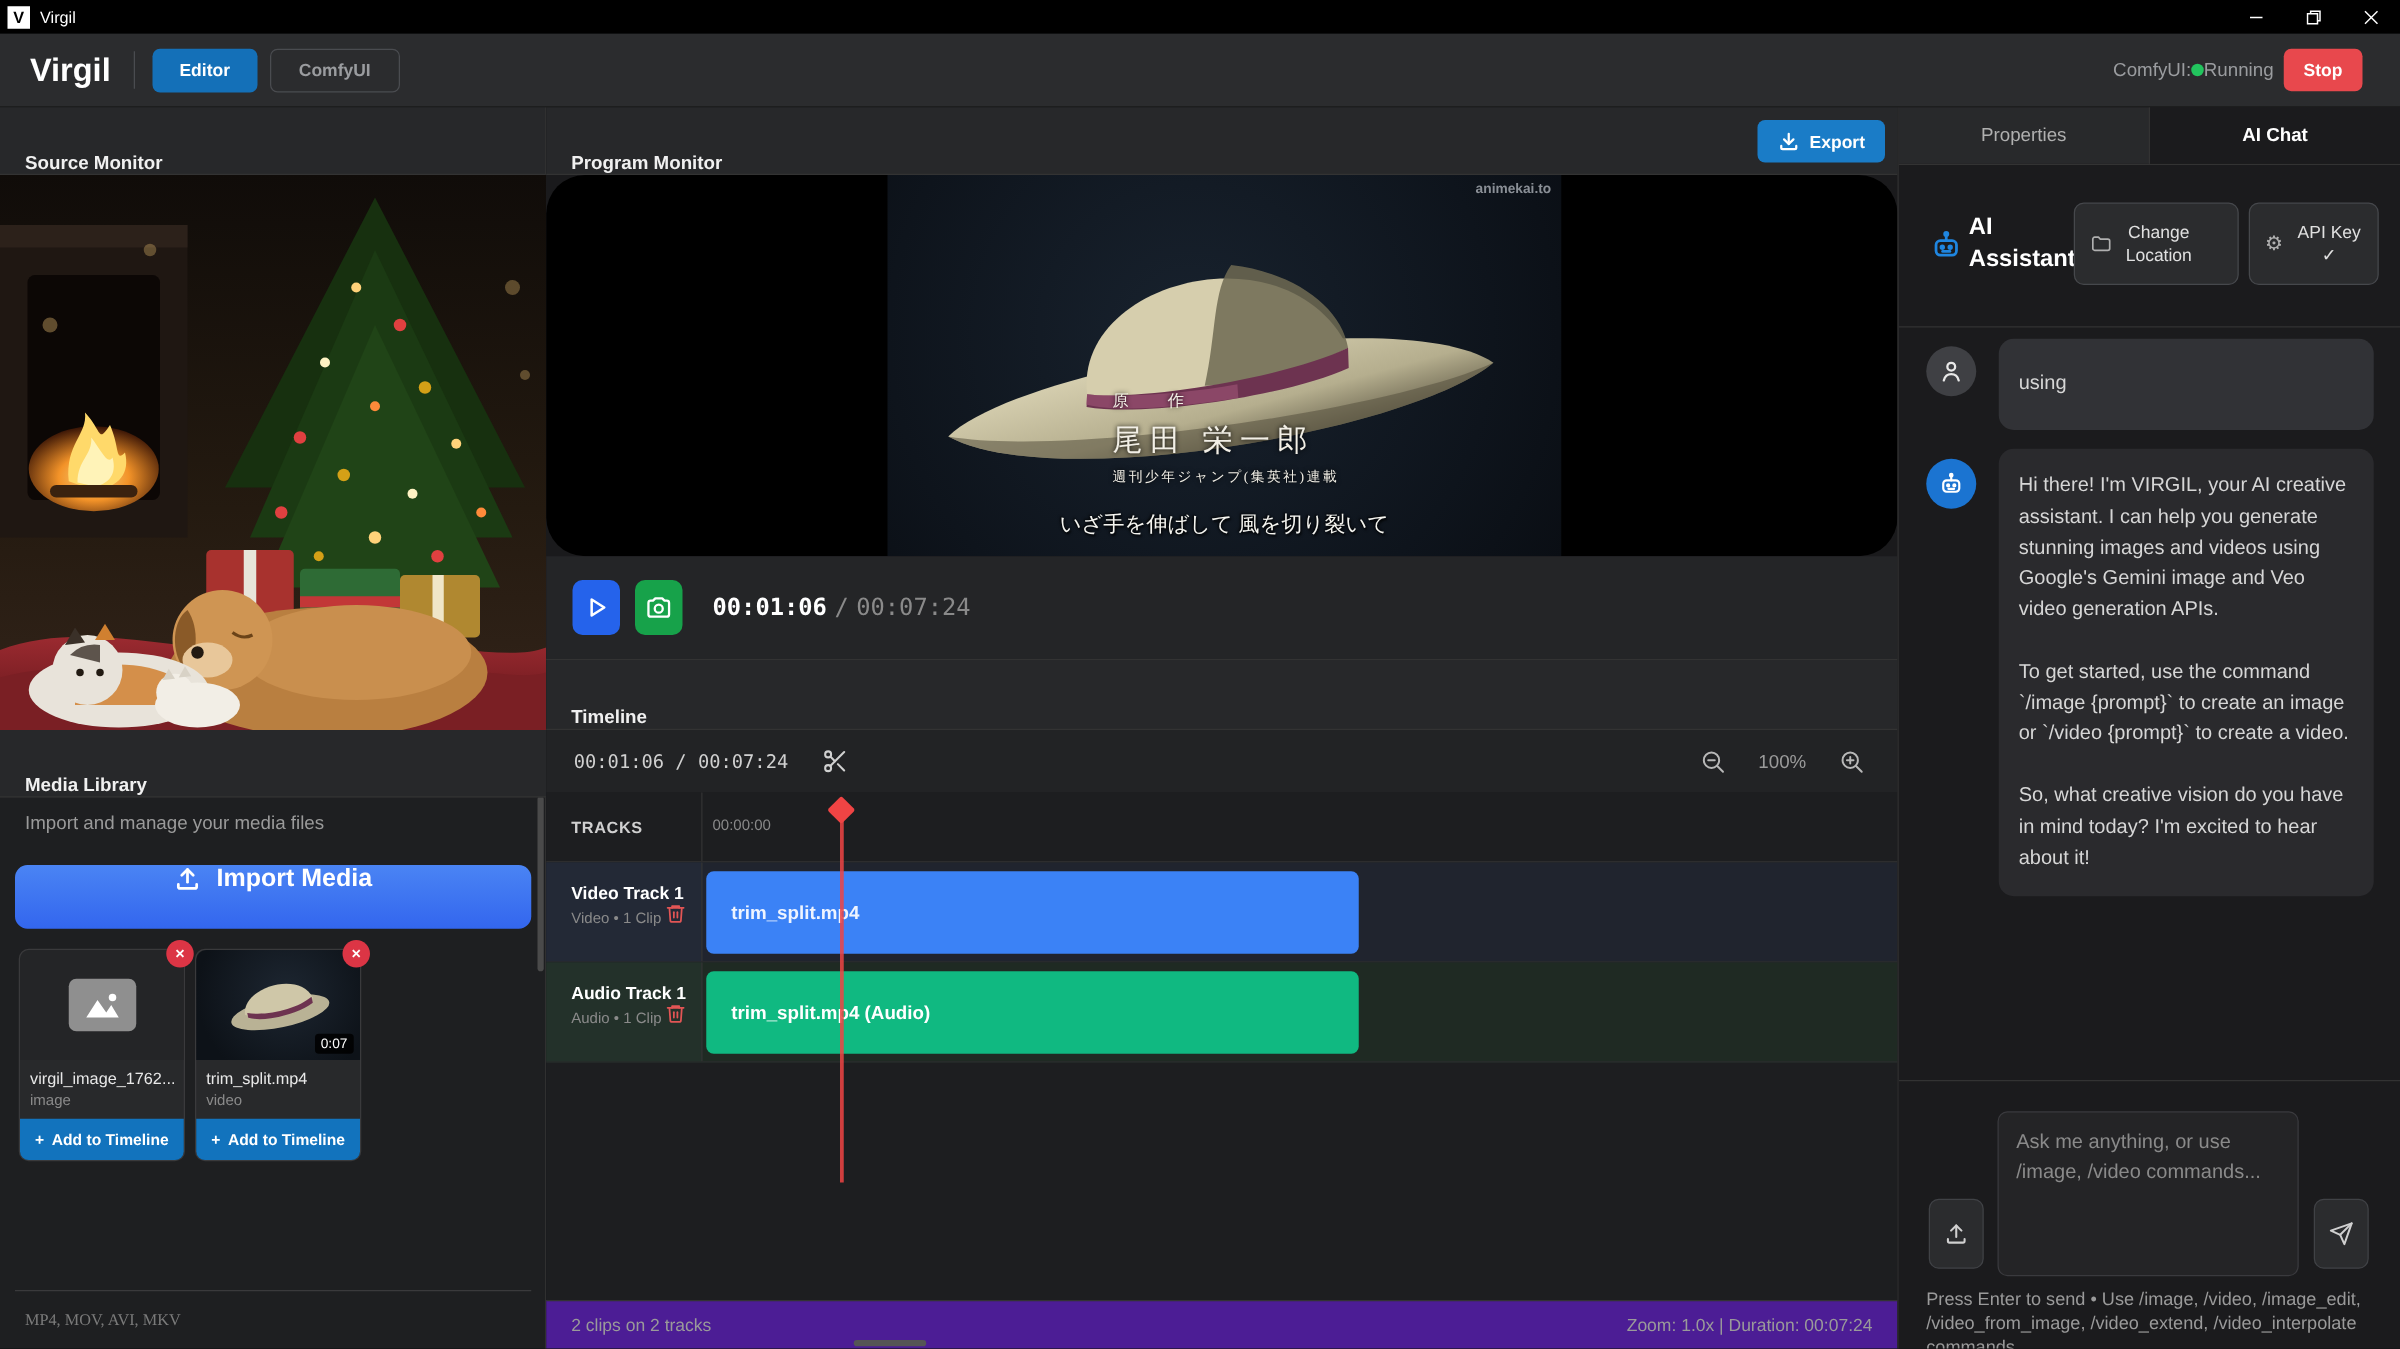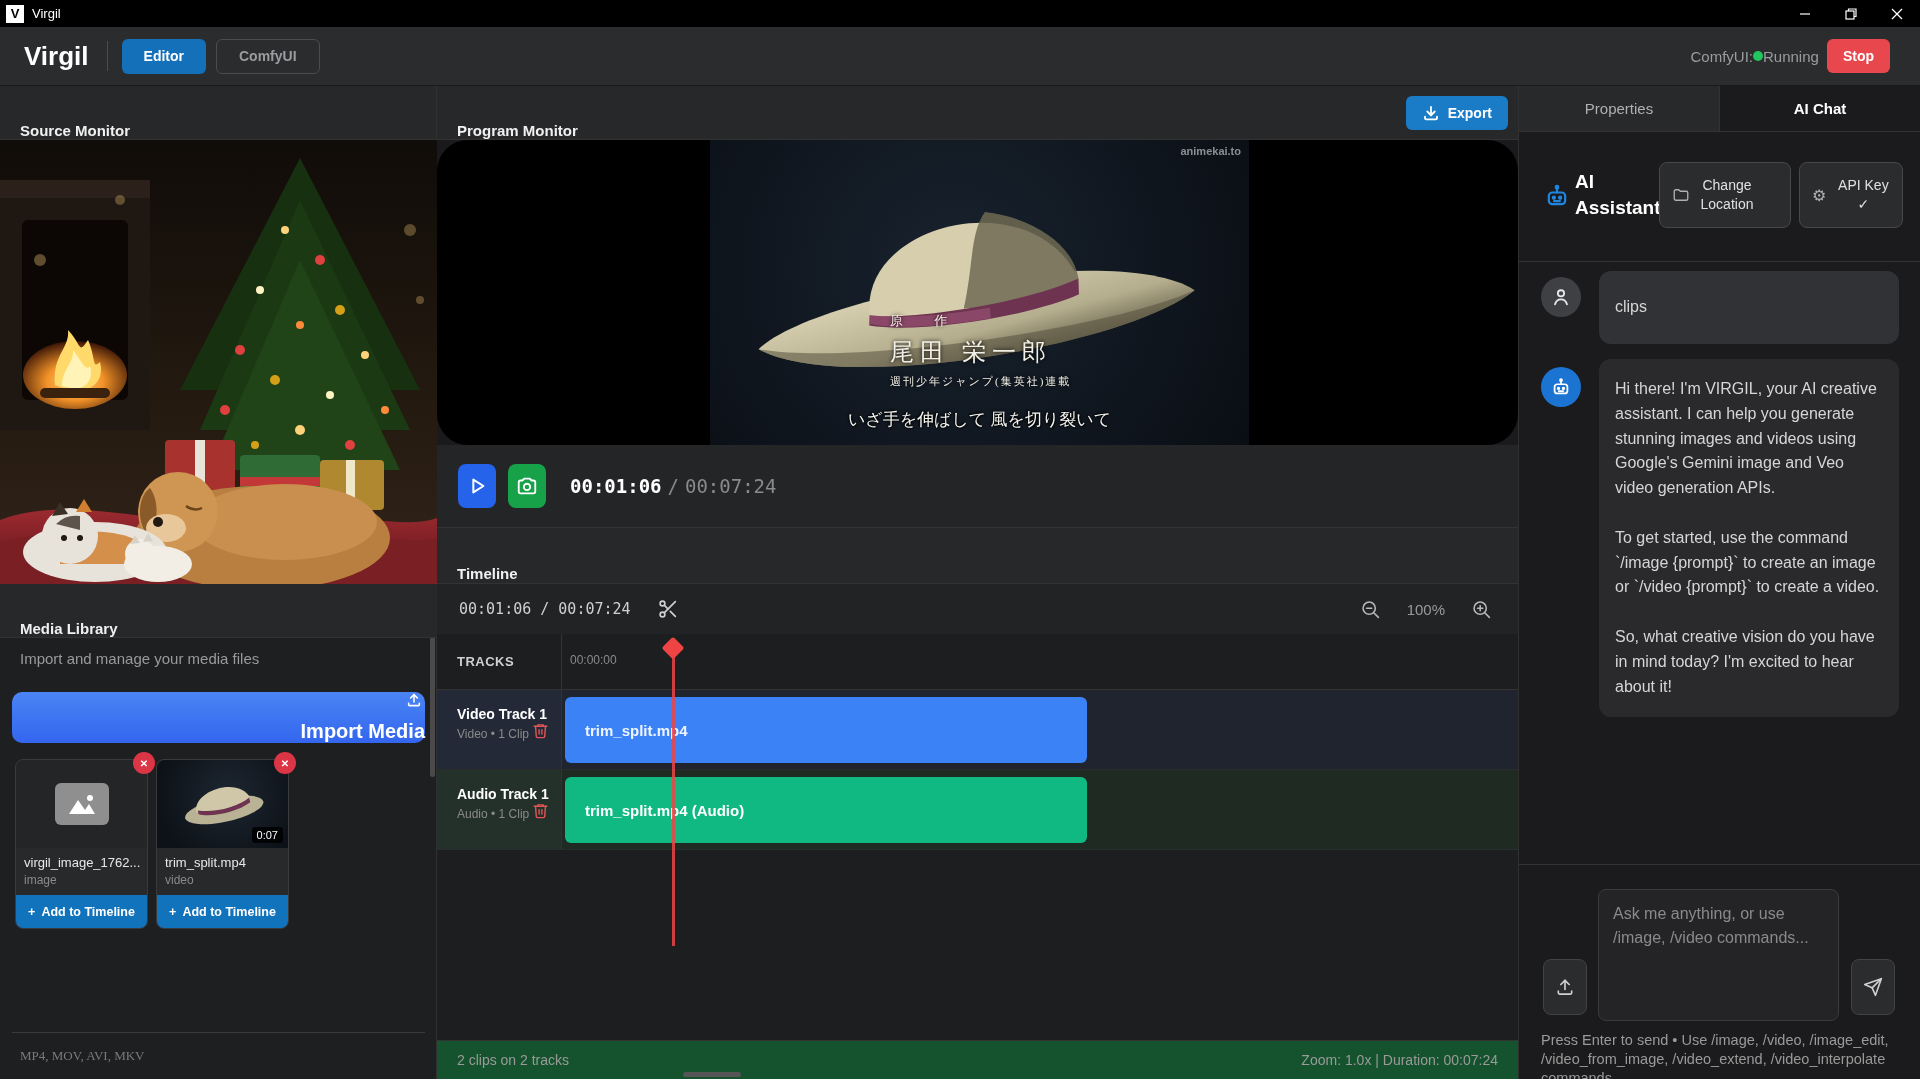--- a/index.html
+++ b/index.html
@@ -37,21 +37,21 @@
   
   .scene { position:absolute; left:0; top:54px; width:437px; height:444px; overflow:hidden; background:#16110c; }
   .scene svg { display:block; }
   .left-scroll { position:absolute; right:1px; top:551px; width:5px; height:140px; background:#4a4a4a; border-radius:3px; }
 
   
   .media-lib-body { position:absolute; left:0; top:542px; width:437px; height:451px; }
   .media-desc { font-size:15px; color:#9a9a9a; margin:22px 0 0 20px; }
   .import-btn { position:absolute; left:12px; top:64px; width:413px; height:51px; border-radius:10px;
     background:linear-gradient(180deg,#4a84f4,#3366ee); color:#fff; font-size:20px; font-weight:bold;
-    display:flex; align-items:flex-end; justify-content:center; gap:12px;flex-direction:column; }
+    display:flex; align-items:flex-start; justify-content:center; gap:12px; }
   .cards { position:absolute; left:15px; top:131px; display:flex; gap:8px; }
   .card { position:relative; width:133px; background:#28292b; border:1px solid #3a3a3c; border-radius:8px; }
   .thumb { height:88px; border-radius:8px 8px 0 0; display:flex; align-items:center; justify-content:center; overflow:hidden; background:#242527; position:relative; }
   .thumb.video-thumb { background:radial-gradient(circle at 55% 40%, #1d2631 0%, #0d1218 80%); }
   .ph-icon { width:54px; height:42px; background:#8f8f8f; border-radius:6px; display:flex; align-items:center; justify-content:center; }
   .duration-badge { position:absolute; right:5px; bottom:5px; background:rgba(0,0,0,.85); color:#fff; font-size:11px; padding:2px 5px; border-radius:3px; }
   .del-badge { position:absolute; right:-8px; top:-8px; width:22px; height:22px; border-radius:50%; background:#dc3545; color:#fff; font-size:10px; font-weight:bold; display:flex; align-items:center; justify-content:center; z-index:2; }
   .card-name { font-size:13px; color:#e8e8e8; padding:7px 8px 0; white-space:nowrap; overflow:hidden; }
   .card-type { font-size:12px; color:#8a8a8a; padding:3px 8px 8px; }
   .add-btn { height:33px; width:100%; background:#1273bd; border-radius:0 0 7px 7px; color:#fff; font-size:12.5px; font-weight:600; display:flex; align-items:center; justify-content:center; gap:6px; }
@@ -103,21 +103,21 @@
   .row-audio .track-info { background:#23312a; }
   .track-name { font-size:14px; font-weight:bold; color:#fff; }
   .track-meta { font-size:12px; color:#8a8a8a; margin-top:5px; }
   .trash { position:absolute; right:12px; top:32px; }
   .clip { position:absolute; left:128px; top:7px; width:522px; height:66px; border-radius:6px; display:flex; align-items:center; padding-left:20px; }
   .clip-video { background:#3b82f6; }
   .clip-audio { background:#10b981; }
   .clip-label { font-size:15px; font-weight:bold; color:#fff; }
   .clip-video .clip-label { color:#eef4ff; }
 
-  .tl-status { position:absolute; left:0; top:954px; width:1081px; height:39px; background:#14532d; border-top:1px solid #333; display:flex; align-items:center; justify-content:space-between; padding:0 20px; }
+  .tl-status { position:absolute; left:0; top:954px; width:1081px; height:39px; background:#4c1d95; border-top:1px solid #333; display:flex; align-items:center; justify-content:space-between; padding:0 20px; }
   .tl-status span { font-size:14px; color:#9a9a9a; }
   .h-scroll { position:absolute; left:246px; top:986px; width:58px; height:5px; background:#555; border-radius:3px; }
 
   
   .rp-tabs { display:flex; height:46px; border-bottom:1px solid #333; }
   .rp-tab { flex:1; display:flex; align-items:center; justify-content:center; font-size:15px; }
   .rp-tab.inactive { background:#28292b; color:#b0b0b0; border-right:1px solid #333; }
   .rp-tab.active { background:#1b1b1d; color:#fff; font-weight:bold; }
 
   .assistant-header { position:relative; height:130px; border-bottom:1px solid #333; }
@@ -528,21 +528,21 @@
     </div>
 
     <div class="chat">
       <div class="msg msg-user">
         <div class="avatar user">
           <svg class="icon" width="22" height="22" viewBox="0 0 24 24" fill="none" stroke="#e8e8e8" stroke-width="2" stroke-linecap="round">
             <circle cx="12" cy="8" r="3.4"></circle>
               <path d="M5.5 20c1-4 4-5.5 6.5-5.5S17.5 16 18.5 20"></path>
           </svg>
         </div>
-        <div class="bubble">clips</div>
+        <div class="bubble">using</div>
       </div>
       <div class="msg msg-ai">
         <div class="avatar ai">
           <svg class="icon" width="22" height="22" viewBox="0 0 24 24" fill="none" stroke="#fff" stroke-width="1.9" stroke-linecap="round" stroke-linejoin="round">
             <rect x="5" y="9" width="14" height="10" rx="3"></rect>
               <line x1="12" y1="9" x2="12" y2="5.5"></line>
               <circle cx="12" cy="4.5" r="1.1" fill="#fff"></circle>
               <circle cx="9.3" cy="13.5" r="0.9" fill="#fff"></circle>
               <circle cx="14.7" cy="13.5" r="0.9" fill="#fff"></circle>
               <path d="M9.5 16.4h5"></path>

